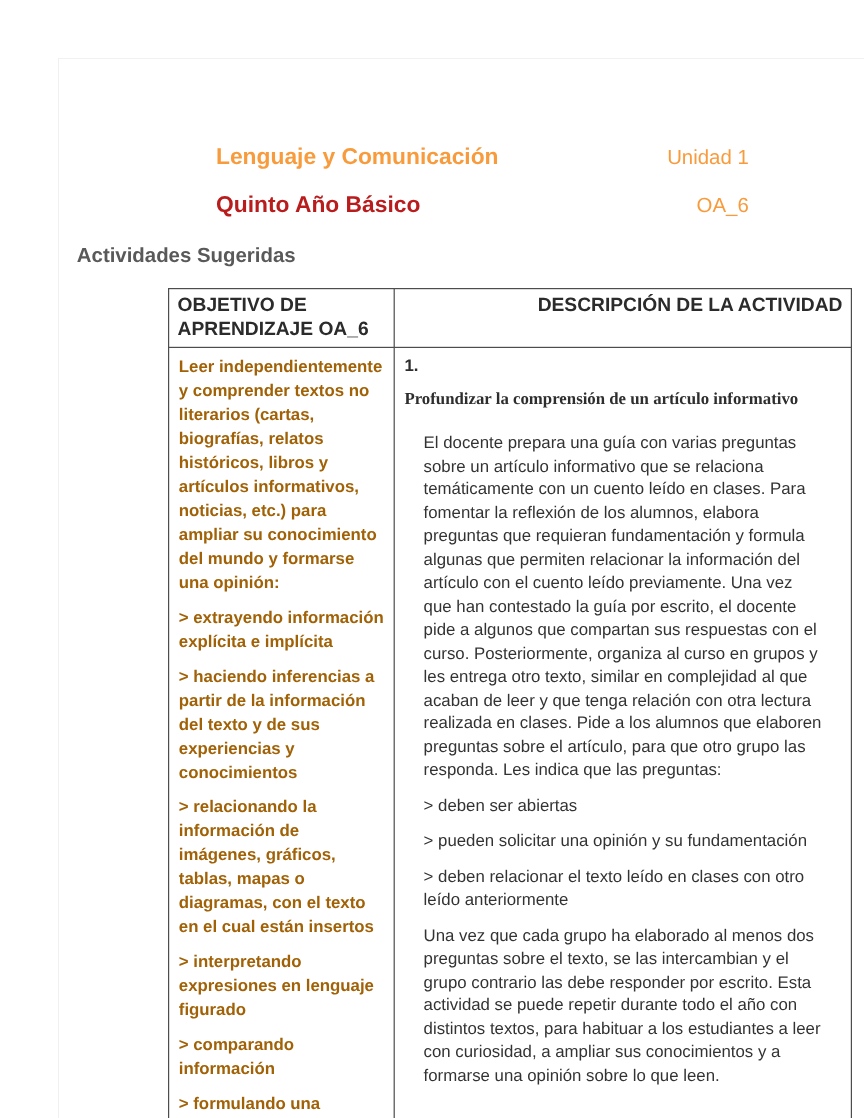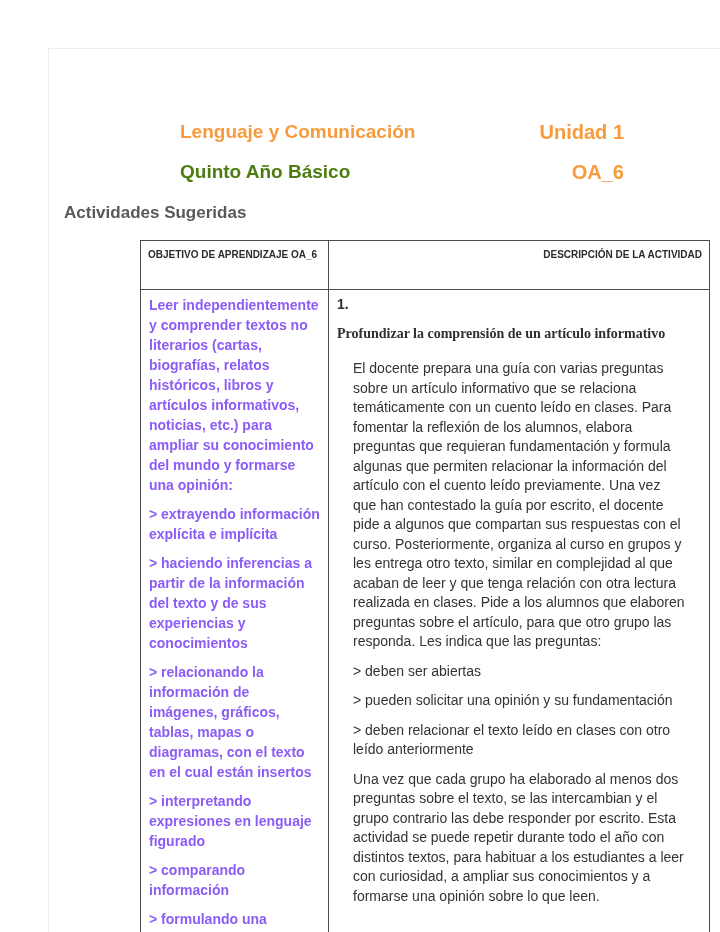--- a/index.html
+++ b/index.html
@@ -25,32 +25,32 @@
   }
   .brand-subject {
     font-size: 19px;
     font-weight: bold;
     color: #F89B3C;
     line-height: 24px;
   }
   .brand-grade {
     font-size: 19px;
     font-weight: bold;
-    color: #4d7c0f;
+    color: #b91c1c;
     line-height: 24px;
   }
   .unit-block {
     position: absolute;
     right: 80px;
     top: 40px;
     text-align: right;
   }
   .unit-line {
-    font-size: 20px;
-    font-weight: bold;
+    font-size: 17px;
+    font-weight: normal;
     color: #F89B3C;
     line-height: 24px;
   }
 
   
   .doc-title {
     position: absolute;
     top: 139px;
     left: 0;
     width: 100%;
@@ -72,41 +72,41 @@
   }
   .activity-table td, .activity-table th {
     border: 1px solid #4d4d4d;
     vertical-align: top;
     overflow: hidden;
   }
   .col-objective { width: 188px; }
   .col-activity  { width: 381px; }
 
   .activity-table th {
-    font-size: 10px;
+    font-size: 16px;
     font-weight: bold;
     color: #2b2b2b;
     height: 49px;
     padding: 4px 7px;
     line-height: 20px;
   }
   th.head-objective { text-align: left; }
   th.head-activity  { text-align: right; }
 
   .activity-table td {
     height: 610px;
     padding: 5px 8px 0 8px;
     font-size: 14px;
     color: #333333;
     line-height: 20px;
   }
   td.cell-objective p {
     font-weight: bold;
     margin: 0 0 9px 0;
-    color: #8b5cf6;
+    color: #a16207;
   }
   td.cell-activity p {
     margin: 0 0 10px 0;
     line-height: 19.5px;
   }
   td.cell-activity .act-number,
   td.cell-activity .act-title {
     font-weight: bold;
     color: #2e2e2e;
   }

